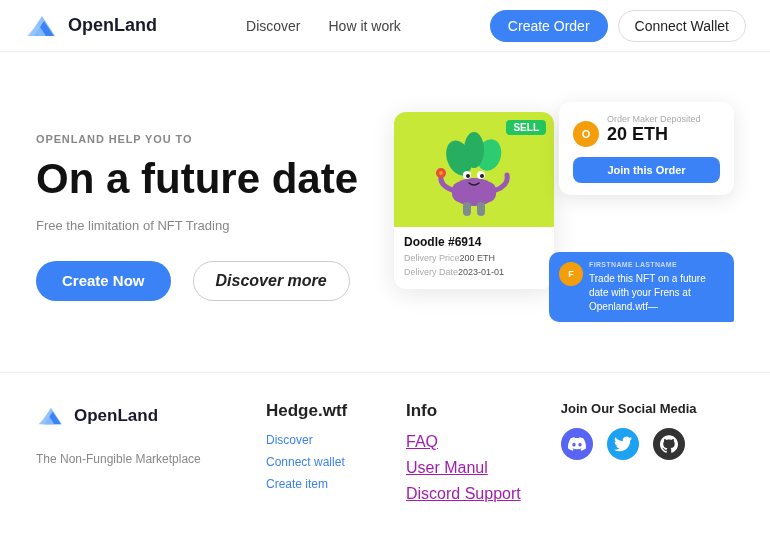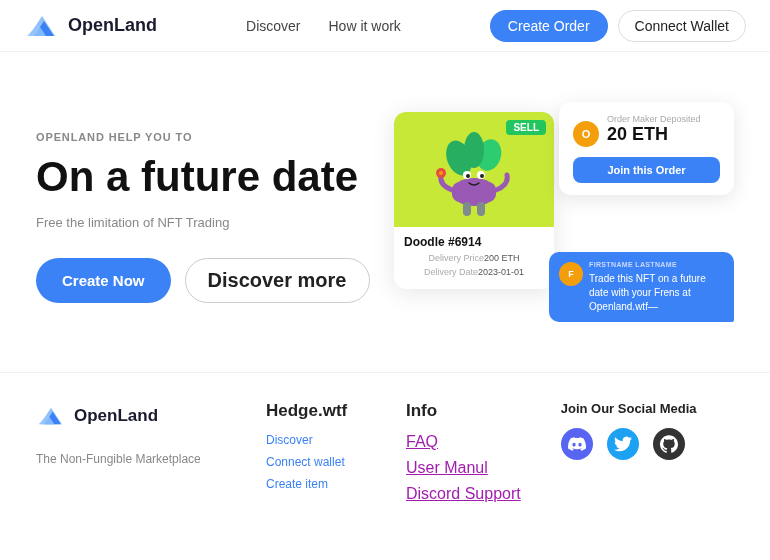--- a/index.html
+++ b/index.html
@@ -27,28 +27,28 @@
 
     
     .hero {
       display: flex; align-items: center; justify-content: space-between;
       padding: 40px 36px 30px 36px; min-height: 320px;
     }
     .hero-left { max-width: 340px; }
     .hero-eyebrow { font-size: 11px; font-weight: 600; color: #888; letter-spacing: 0.08em; margin-bottom: 10px; }
     .hero-title { font-size: 42px; font-weight: 800; color: #111; line-height: 1.15; margin-bottom: 14px; }
     .hero-sub { font-size: 13px; color: #888; margin-bottom: 28px; }
-    .hero-buttons { display: flex; gap: 14px; }
+    .hero-buttons { display: flex; gap: 22px; }
     .btn-hero-primary {
       background: #3b82f6; color: #fff; border: none;
       padding: 11px 26px; border-radius: 24px; font-size: 15px; font-weight: 600; cursor: pointer;
     }
     .btn-hero-outline {
       background: #fff; color: #222; border: 1.5px solid #ccc;
-      padding: 10px 22px; border-radius: 24px; font-size: 20px; font-weight: 600; cursor: pointer;
+      padding: 10px 22px; border-radius: 24px; font-size: 16px; font-weight: 600; cursor: pointer; font-style: italic;
     }
 
     
     .hero-right { position: relative; width: 360px; height: 230px; flex-shrink: 0; }
     .nft-card {
       position: absolute; background: #fff; border-radius: 12px;
       box-shadow: 0 4px 24px rgba(0,0,0,0.10); padding: 0 0 12px 0;
       width: 160px; left: 20px; top: 10px;
     }
     .nft-img-wrapper {
@@ -58,21 +58,21 @@
     .sell-badge {
       position: absolute; top: 8px; right: 8px;
       background: #22c55e; color: #fff; font-size: 10px; font-weight: 700;
       padding: 2px 7px; border-radius: 4px;
     }
     .nft-character {
       width: 100%; height: 100%; display: flex; align-items: center; justify-content: center;
     }
     .nft-info { padding: 8px 10px 0 10px; }
     .nft-name { font-size: 12px; font-weight: 700; color: #111; }
-    .nft-detail-row { display: flex; justify-content: center; margin-top: 4px; }
+    .nft-detail-row { display: flex; justify-content: flex-start; margin-top: 4px; }
     .nft-label { font-size: 9px; color: #aaa; }
     .nft-value { font-size: 9px; color: #555; font-weight: 500; }
 
     
     .order-card {
       position: absolute; right: 0; top: 0;
       background: #fff; border-radius: 12px; box-shadow: 0 4px 20px rgba(0,0,0,0.10);
       padding: 12px 14px; width: 175px;
     }
     .order-maker-row { display: flex; align-items: center; gap: 8px; margin-bottom: 4px; }

